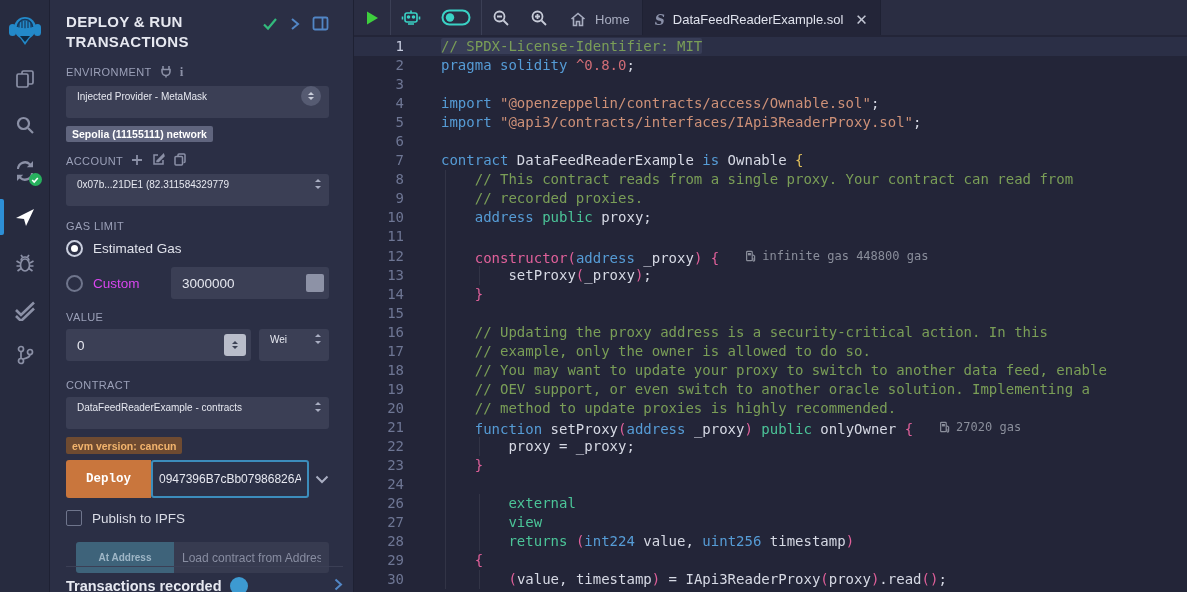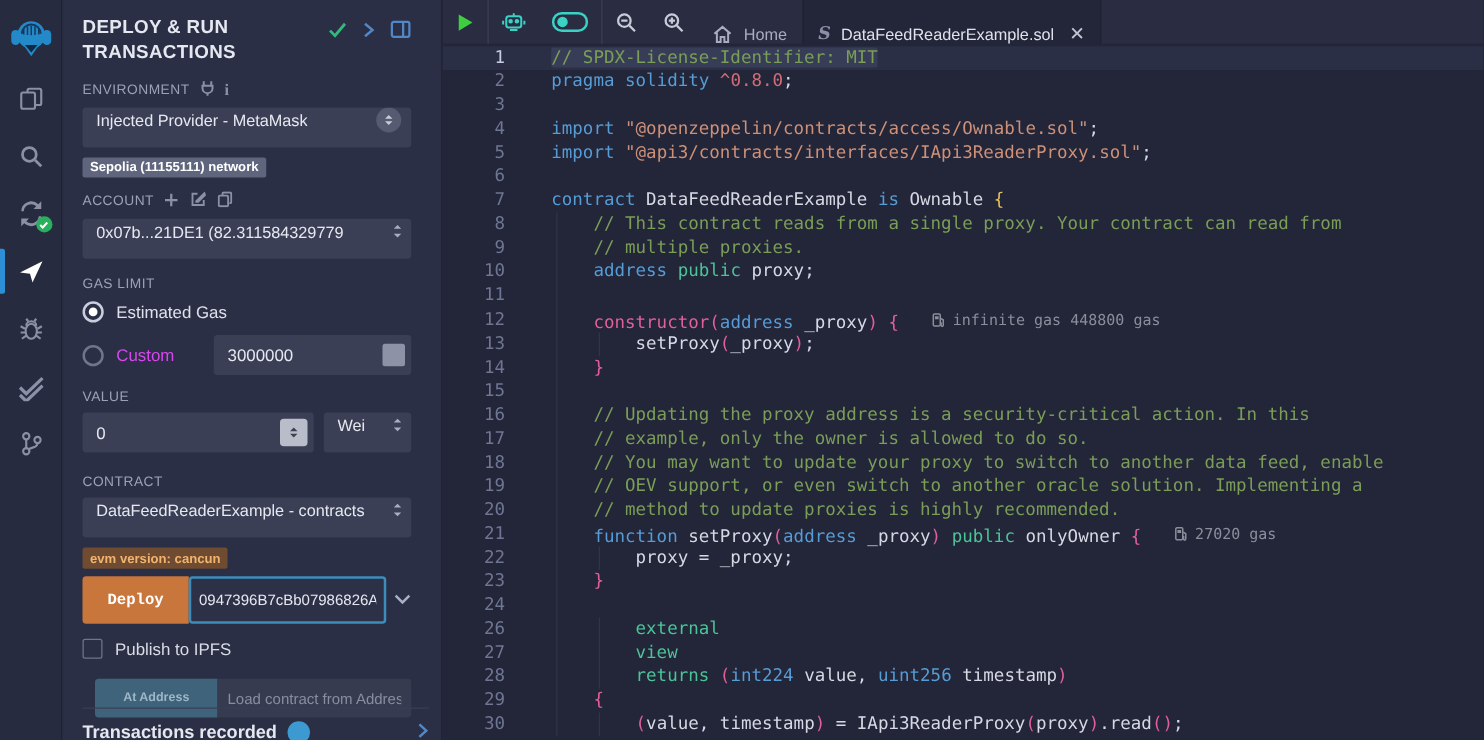--- a/index.html
+++ b/index.html
@@ -27,21 +27,21 @@
              background:#27b15e;display:flex;align-items:center;justify-content:center}
   
   .panel{width:304px;background:var(--panel-bg);border-right:1px solid var(--border-dk);
          flex-shrink:0;position:relative;padding:12px 24px 0 16px;overflow:hidden}
   .panel-head{display:flex;justify-content:space-between;align-items:flex-start}
   .panel-title{font-size:15px;font-weight:bold;color:var(--txt);line-height:1.3;width:160px;letter-spacing:.3px}
   .head-icons{display:flex;gap:12px;align-items:center;margin-top:4px}
   .lbl{font-size:11px;color:var(--label);letter-spacing:.4px;display:flex;align-items:center;gap:8px}
   .mt-env{margin-top:13px}
   .sel{margin-top:6px;height:32px;background:var(--input-bg);border-radius:3px;display:flex;align-items:center;
-       padding:0 8px 12px 11px;color:var(--txt);font-size:13px;cursor:pointer;justify-content:space-between;white-space:nowrap;overflow:hidden}
+       padding:0 8px 12px 11px;color:var(--txt);font-size:10px;cursor:pointer;justify-content:space-between;white-space:nowrap;overflow:hidden}
   .sel .val{overflow:hidden;text-overflow:clip;white-space:nowrap}
   .stepper{display:flex;flex-direction:column;align-items:center;line-height:4px;flex-shrink:0;margin-left:4px}
   .stepper i{border:3.5px solid transparent;display:block;width:0;height:0}
   .stepper i.up{border-bottom-color:#a9aec2;margin-bottom:2px}
   .stepper i.dn{border-top-color:#a9aec2;margin-top:2px}
   .circ-stepper{width:20px;height:20px;border-radius:50%;background:#565b72;display:flex;flex-direction:column;
                 align-items:center;justify-content:center;flex-shrink:0}
   .circ-stepper i{border:3px solid transparent;display:block;width:0;height:0}
   .circ-stepper i.up{border-bottom-color:#c9cdda;margin-bottom:1px}
   .circ-stepper i.dn{border-top-color:#c9cdda;margin-top:1px}
@@ -90,21 +90,21 @@
   .panel-divider{position:absolute;left:16px;right:10px;top:566px;border-top:1px solid var(--divider)}
   .panel-footer{position:absolute;left:16px;right:10px;top:577px;display:flex;align-items:center;gap:8px;
                 color:var(--txt);font-weight:bold;font-size:14.5px}
   .tx-badge{width:18px;height:18px;border-radius:50%;background:#3d9ad1;flex-shrink:0}
   .footer-chev{margin-left:auto}
   
   .main{flex:1;display:flex;flex-direction:column;min-width:0;background:var(--editor-bg)}
   .tabbar{height:35px;background:var(--tab-bg);display:flex;align-items:stretch;flex-shrink:0}
   .tb-btn{display:flex;align-items:center;justify-content:center;padding:0 10px;cursor:pointer}
   .tb-div{width:1px;background:var(--divider);margin:0}
-  .tab{display:flex;align-items:flex-end;gap:8px;padding:0 12px;font-size:13px;color:#a8adc0;cursor:pointer}
+  .tab{display:flex;align-items:flex-start;gap:8px;padding:12px 12px;font-size:13px;color:#a8adc0;cursor:pointer}
   .tab.home{gap:9px}
   .tab.active{background:var(--editor-bg);color:#dfe2ec;border-left:1px solid var(--border-dk);border-right:1px solid var(--border-dk)}
   .sol-glyph{font-family:"DejaVu Serif",serif;font-style:italic;font-weight:bold;color:#8a90a8;font-size:14px}
   .close-x{font-size:15px;color:#c3c7d4;margin-left:4px;line-height:1}
   .editor{flex:1;overflow:hidden;position:relative;padding-top:2px;
           font-family:"DejaVu Sans Mono",monospace;font-size:14px}
   .cl{display:flex;height:19.05px;line-height:19.05px;position:relative;white-space:pre}
   .cl.hl{background:var(--line-hl)}
   .ln{width:74px;flex-shrink:0;text-align:right;padding-right:24px;color:var(--lineno);user-select:none}
   .cl.hl .ln{color:#c8cde0}
@@ -380,21 +380,21 @@
     </div>
     <div class="editor" id="editor">
         <div class="cl hl"><span class="ln">1</span><span class="code"><span class="cm selbox">// SPDX-License-Identifier: MIT</span></span></div>
         <div class="cl"><span class="ln">2</span><span class="code"><span class="kw">pragma</span><span class="pl"> </span><span class="kw">solidity</span><span class="pl"> </span><span class="num">^0.8.0</span><span class="pl">;</span></span></div>
         <div class="cl"><span class="ln">3</span><span class="code"></span></div>
         <div class="cl"><span class="ln">4</span><span class="code"><span class="kw">import</span><span class="pl"> </span><span class="str">"@openzeppelin/contracts/access/Ownable.sol"</span><span class="pl">;</span></span></div>
         <div class="cl"><span class="ln">5</span><span class="code"><span class="kw">import</span><span class="pl"> </span><span class="str">"@api3/contracts/interfaces/IApi3ReaderProxy.sol"</span><span class="pl">;</span></span></div>
         <div class="cl"><span class="ln">6</span><span class="code"></span></div>
         <div class="cl"><span class="ln">7</span><span class="code"><span class="kw">contract</span><span class="pl"> DataFeedReaderExample </span><span class="kw">is</span><span class="pl"> Ownable </span><span class="yb">{</span></span></div>
         <div class="cl"><span class="ln">8</span><span class="code"><span class="guide" style="left: 17px;"></span><span class="pl">    </span><span class="cm">// This contract reads from a single proxy. Your contract can read from</span></span></div>
-        <div class="cl"><span class="ln">9</span><span class="code"><span class="guide" style="left: 17px;"></span><span class="pl">    </span><span class="cm">// multiple proxies.</span></span></div>
+        <div class="cl"><span class="ln">9</span><span class="code"><span class="guide" style="left: 17px;"></span><span class="pl">    </span><span class="cm">// recorded proxies.</span></span></div>
         <div class="cl"><span class="ln">10</span><span class="code"><span class="guide" style="left: 17px;"></span><span class="pl">    </span><span class="kw">address</span><span class="pl"> </span><span class="grn">public</span><span class="pl"> proxy;</span></span></div>
         <div class="cl"><span class="ln">11</span><span class="code"><span class="guide" style="left: 17px;"></span></span></div>
         <div class="cl"><span class="ln">12</span><span class="code"><span class="guide" style="left: 17px;"></span><span class="pl">    </span><span class="pk">constructor(</span><span class="kw">address</span><span class="pl"> _proxy</span><span class="pk">)</span><span class="pl"> </span><span class="pk">{</span><span class="gas-ghost"><svg width="11" height="12" viewBox="0 0 12 14" fill="none" stroke="#8a8e9b" stroke-width="1.4">
                 <rect x="1.5" y="1.5" width="6.5" height="11" rx="1"></rect>
                 <rect x="3" y="3.5" width="3.5" height="2.8" fill="#8a8e9b" stroke="none"></rect>
                 <path d="M8.5 5.5 L10.8 7 V12 a1 1 0 0 1 -2 0 V9"></path>
               </svg>infinite gas 448800 gas</span></span></div>
         <div class="cl"><span class="ln">13</span><span class="code"><span class="guide" style="left: 17px;"></span><span class="guide" style="left: 50.72px;"></span><span class="pl">        setProxy</span><span class="pk">(</span><span class="pl">_proxy</span><span class="pk">)</span><span class="pl">;</span></span></div>
         <div class="cl"><span class="ln">14</span><span class="code"><span class="guide" style="left: 17px;"></span><span class="pl">    </span><span class="pk">}</span></span></div>
         <div class="cl"><span class="ln">15</span><span class="code"><span class="guide" style="left: 17px;"></span></span></div>

